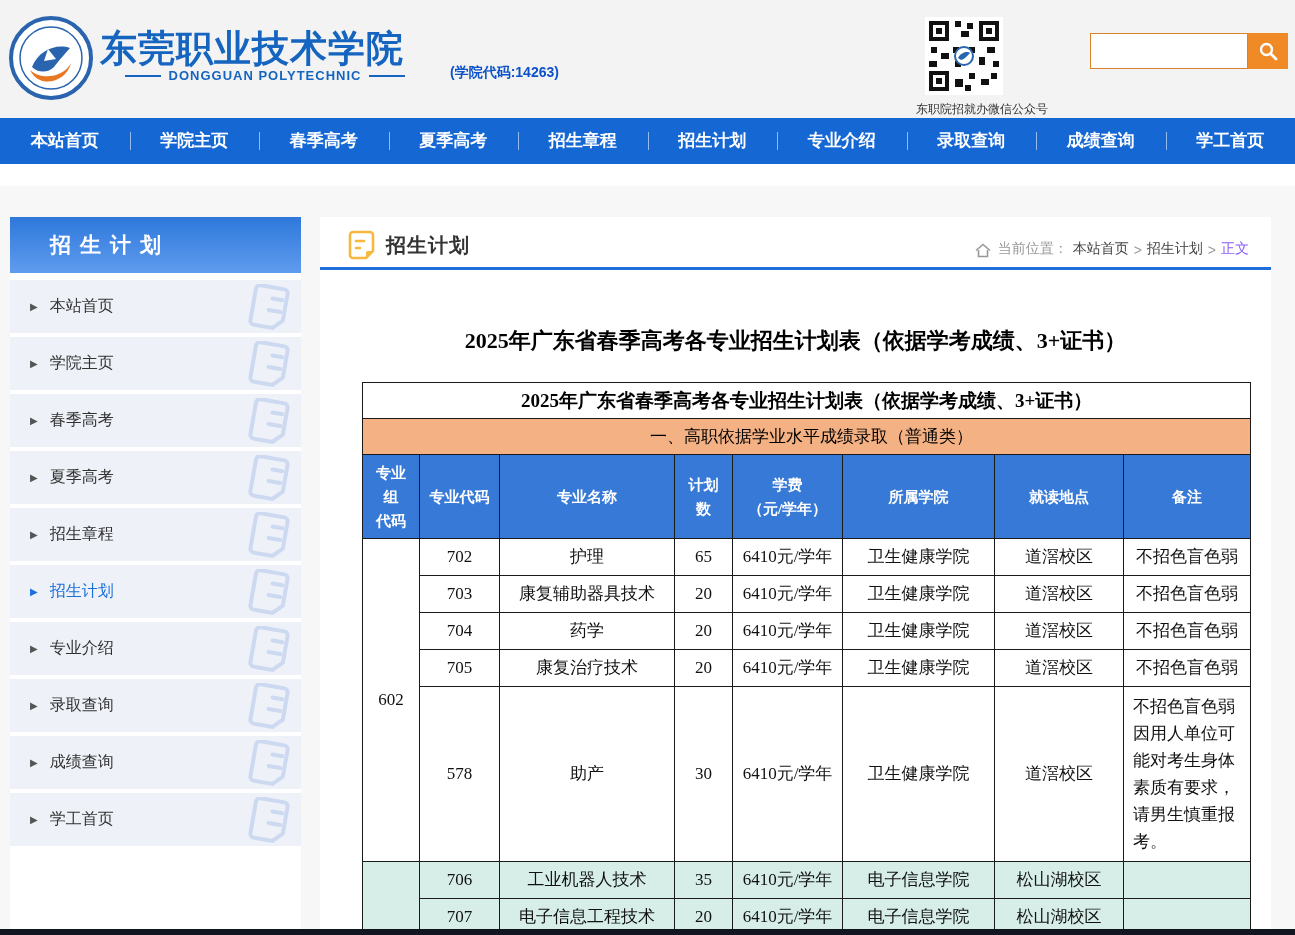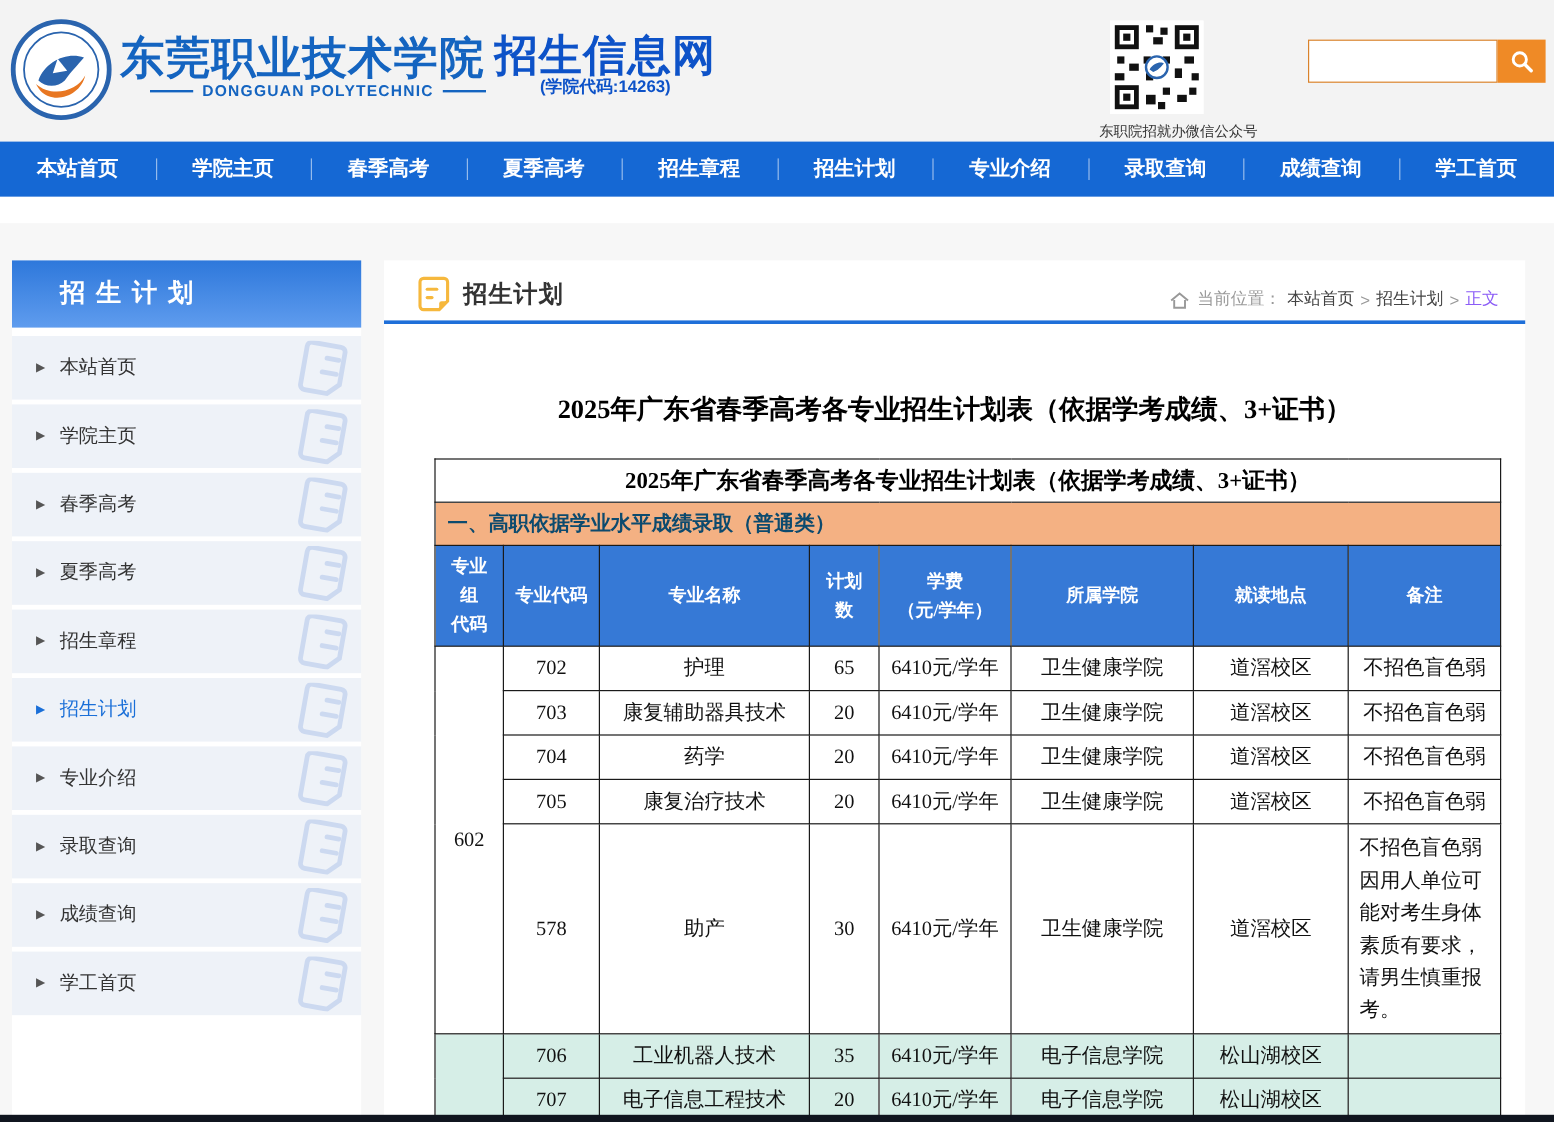--- a/index.html
+++ b/index.html
@@ -68,21 +68,21 @@
   }
   .art-date { text-align:center; margin-top:24px; font-family:"Liberation Serif","DejaVu Serif",serif; font-size:13px; color:#222; }
   
   .plan-table {
     margin:26px 0 0 42px; width:888px;
     border-collapse:collapse; table-layout:fixed;
     font-family:"Liberation Serif","DejaVu Serif",serif;
   }
   .plan-table td, .plan-table th { border:1px solid #1a1a1a; overflow:hidden; }
   .t-title { height:36px; font-size:19px; font-weight:bold; text-align:center; background:#fff; color:#000; }
-  .t-section { height:36px; background:#f4b183; font-size:17px; font-weight:bold; text-align:left; padding-left:10px; color:#0c4a6e; }
+  .t-section { height:36px; background:#f4b183; font-size:17px; font-weight:normal; text-align:center; padding-left:10px; color:#000000; }
   tr.head { height:84px; }
   tr.head th { background:#3679d6; color:#fff; font-size:15px; font-weight:bold; white-space:pre-line; line-height:24px; text-align:center; }
   .plan-table tbody tr { height:37px; }
   .plan-table tbody td { text-align:center; font-size:17px; color:#111; padding:2px 4px; line-height:22px; background:#fff; }
   .plan-table tbody td.remark-long { text-align:left; line-height:27px; padding:6px 9px; }
   .plan-table tbody tr.cyan td { background:#d6eee7;margin-top:24px; }
   
   .bottom-bar { position:absolute; left:0; bottom:0; width:1295px; height:6px; background:#10151f; z-index:60; }
 </style>
 </head>
@@ -93,21 +93,20 @@
     <svg width="86" height="86" viewBox="0 0 86 86">
       <circle cx="43" cy="43" r="40" fill="#fff" stroke="#2a64ae" stroke-width="4"></circle>
       <circle cx="43" cy="43" r="31" fill="#fff" stroke="#2a64ae" stroke-width="1.5"></circle>
       <path d="M24 52 C30 36 48 28 62 33 C56 40 52 44 46 52 C40 58 30 58 24 52 Z" fill="#2a64ae"></path>
       <path d="M22 55 C34 66 56 62 63 48 C60 62 44 70 32 65 C27 63 24 59 22 55 Z" fill="#e87722"></path>
       <path d="M40 34 L48 44 L36 46 Z" fill="#fff"></path>
     </svg>
   </div>
   <div class="brand-cn">东莞职业技术学院</div>
   <div class="brand-dot">·</div>
-  <div class="brand-site">招生信息网</div>
   <div class="brand-en">
     <span class="dash"></span>
     <span>DONGGUAN POLYTECHNIC</span>
     <span class="dash"></span>
   </div>
   <div class="brand-code">(学院代码:14263)</div>
 
   <div class="qr">
     <svg width="78" height="78" viewBox="0 0 78 78">
       <rect width="78" height="78" fill="#fff"></rect>

